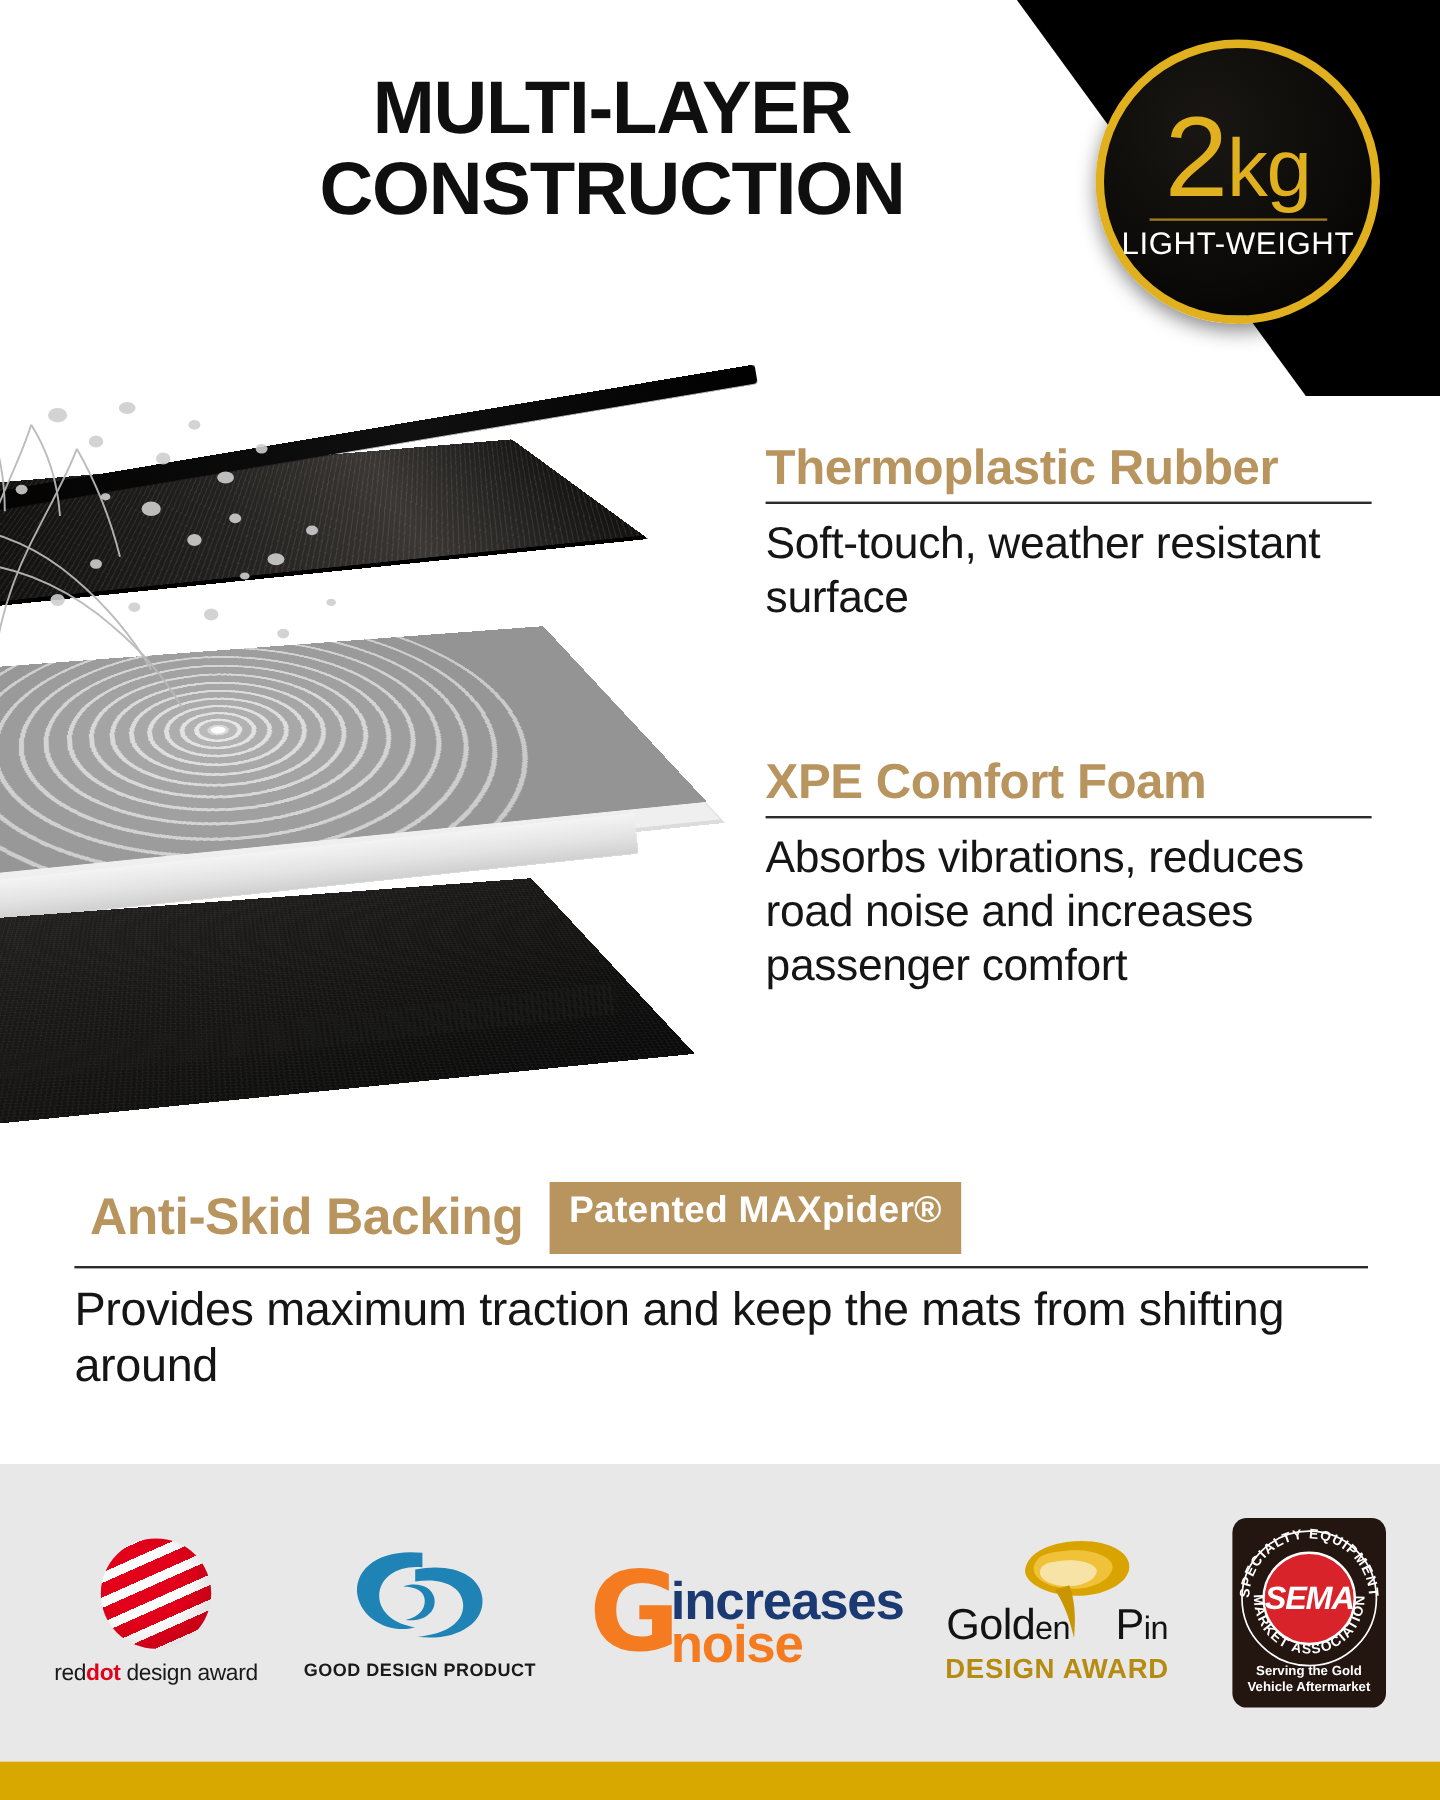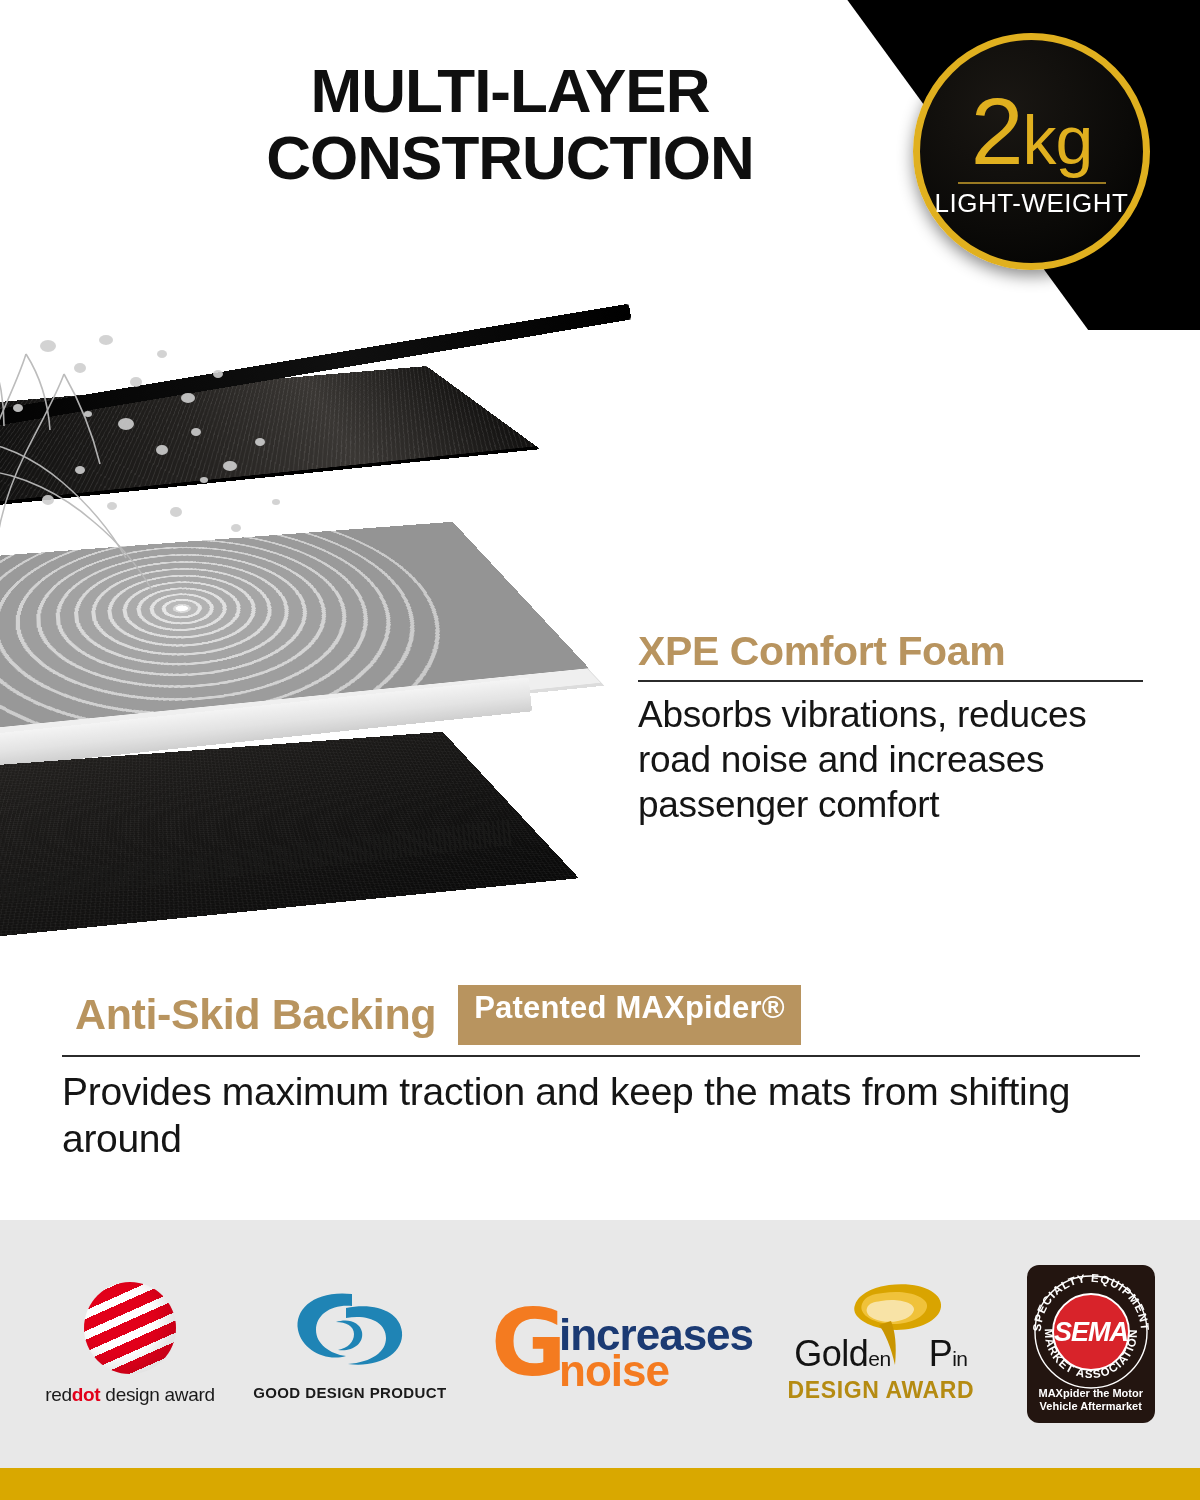--- a/index.html
+++ b/index.html
@@ -187,21 +187,21 @@
     font-family:"DejaVu Sans", sans-serif;
   }
   .ig-inv{position:absolute;left:74px;top:16px;font-size:44px;font-weight:700;color:#1b3a73;letter-spacing:-1px;}
   .ig-gen{position:absolute;left:74px;top:52px;font-size:44px;font-weight:700;color:#f47b20;letter-spacing:-1px;}
 
   
   .gp{position:relative;width:215px;height:126px;}
   .gp-swirl{position:absolute;left:64px;top:0;}
   .gp-title{position:absolute;left:0;top:52px;width:215px;text-align:center;
     font-size:36px;color:#131313;font-weight:400;letter-spacing:-.5px;}
-  .gp-title .sm{font-size:21px;}
+  .gp-title .sm{font-size:27px;}
   .gp-sub{position:absolute;left:0;top:96px;width:215px;text-align:center;
     font-size:23px;color:#b58b12;font-weight:700;letter-spacing:.6px;}
 
   
   .sema{
     width:128px;height:158px;background:#231510;border-radius:12px;
     display:flex;flex-direction:column;align-items:center;justify-content:flex-start;
     padding-top:6px;box-sizing:border-box;position:relative;
   }
   .sema-sub{
@@ -272,20 +272,25 @@
 
   <div class="badge">
     <div class="badge-num">
       <span>2</span>
       <span class="u">kg</span>
     </div>
     <div class="badge-rule"></div>
     <div class="badge-sub">LIGHT-WEIGHT</div>
   </div>
 
+  <div class="feature" id="feature-trubber">
+    <div class="feat-head">Thermoplastic Rubber</div>
+    <div class="feat-rule"></div>
+    <div class="feat-body">Soft-touch, weather resistant surface</div>
+  </div>
 
   <div class="feature" id="feature-xpe">
     <div class="feat-head">XPE Comfort Foam</div>
     <div class="feat-rule"></div>
     <div class="feat-body">Absorbs vibrations, reduces road noise and increases passenger comfort</div>
   </div>
 
   <div class="feature" id="feature-antiskid">
     <div class="antiskid-row">
       <div class="feat-head">Anti-Skid Backing</div>
@@ -342,21 +347,21 @@
           <circle cx="61" cy="61" r="38" fill="none" stroke="#ffffff" stroke-width="2"></circle>
           <text font-size="11.5" font-weight="bold" fill="#ffffff" letter-spacing="1.1" font-family="Liberation Sans, sans-serif">
             <textPath href="#arcTop" startOffset="50%" text-anchor="middle">SPECIALTY EQUIPMENT</textPath>
           </text>
           <text font-size="11.5" font-weight="bold" fill="#ffffff" letter-spacing="1.1" font-family="Liberation Sans, sans-serif">
             <textPath href="#arcBot" startOffset="50%" text-anchor="middle">MARKET ASSOCIATION</textPath>
           </text>
           <text x="61" y="70" font-size="27" font-weight="bold" fill="#ffffff" text-anchor="middle" font-style="italic" font-family="Liberation Sans, sans-serif" letter-spacing="-1">SEMA</text>
         </svg>
         <div class="sema-sub">
-          <div>MAXpider  the  Motor</div>
+          <div>Serving  the  Gold</div>
           <div>Vehicle Aftermarket</div>
         </div>
       </div>
     </div>
 
   </div>
 
   <div class="gold-bar"></div>
 </div>
 

